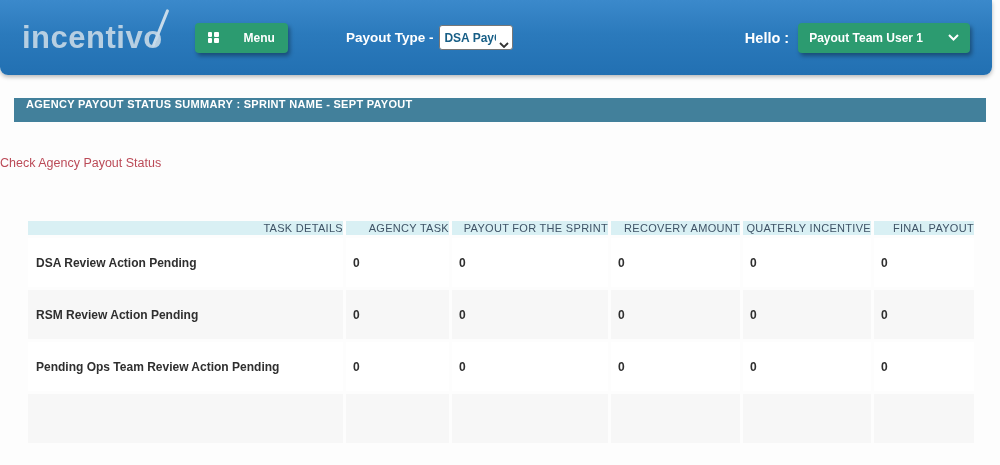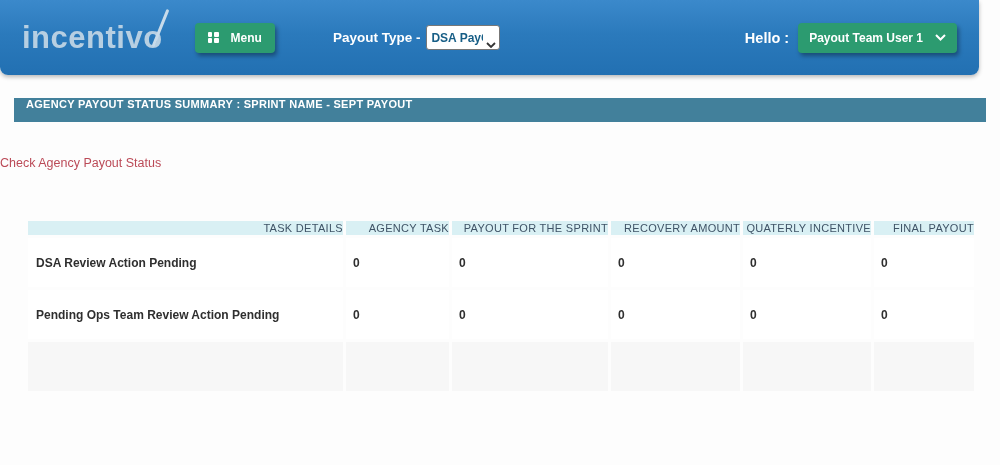--- a/index.html
+++ b/index.html
@@ -1,34 +1,34 @@
 <!DOCTYPE html>
 <html><head>
 <meta charset="utf-8">
 <style>
   * { margin:0; padding:0; box-sizing:border-box; }
   html,body { width:1000px; height:465px; overflow:hidden; background:#fdfdfd;
               font-family:"Liberation Sans", sans-serif; }
 
   
   .topbar{
-    height:75px; margin-right:21px;
+    height:75px; margin-right:8px;
     background:linear-gradient(180deg,#3b89cb 0%,#2b7abc 45%,#2270b2 100%);
     border-radius:0 0 8px 8px;
     box-shadow:0 2px 4px rgba(0,0,0,.28);
     display:flex; align-items:center; padding:0 22px;
   }
   .logo{ position:relative; font-size:31px; font-weight:bold; letter-spacing:.5px;
          color:#b7cfe2; display:inline-block; padding-right:6px;}
   .logo-slash{ position:absolute; right:7px; top:-12px; width:3px; height:40px;
                background:#c8dbea; transform:rotate(22deg); border-radius:2px;}
   .green-btn{
     background:#2c9b70; color:#fff; border:none; border-radius:4px;
     font-family:"Liberation Sans", sans-serif; font-weight:bold; font-size:12px;
-    padding:8px 13px; display:inline-flex; align-items:center; gap:12px;
+    padding:8px 13px; display:inline-flex; align-items:center; gap:25px;
     box-shadow:2px 3px 4px rgba(0,0,0,.35); cursor:pointer;
   }
   .menu-btn{ margin-left:26px; }
   .grid-icon{ width:11px; height:11px; display:grid;
               grid-template-columns:1fr 1fr; grid-template-rows:1fr 1fr; gap:1.5px;}
   .grid-icon i{ background:#fff; border-radius:1px; }
   .payout-group{ margin-left:58px; display:flex; align-items:center; }
   .payout-label{ color:#fff; font-weight:bold; font-size:13.5px; margin-right:6px; }
   .select-wrap{ position:relative; display:inline-block; }
   .select-wrap select{
@@ -142,20 +142,28 @@
     </thead>
     <tbody>
         <tr class="even">
           <td class="task">DSA Review Action Pending</td>
           <td>0</td>
           <td>0</td>
           <td>0</td>
           <td>0</td>
           <td>0</td>
         </tr>
+        <tr class="odd">
+          <td class="task">RSM Review Action Pending</td>
+          <td>0</td>
+          <td>0</td>
+          <td>0</td>
+          <td>0</td>
+          <td>0</td>
+        </tr>
         <tr class="even">
           <td class="task">Pending Ops Team Review Action Pending</td>
           <td>0</td>
           <td>0</td>
           <td>0</td>
           <td>0</td>
           <td>0</td>
         </tr>
         <tr class="odd">
           <td></td>

